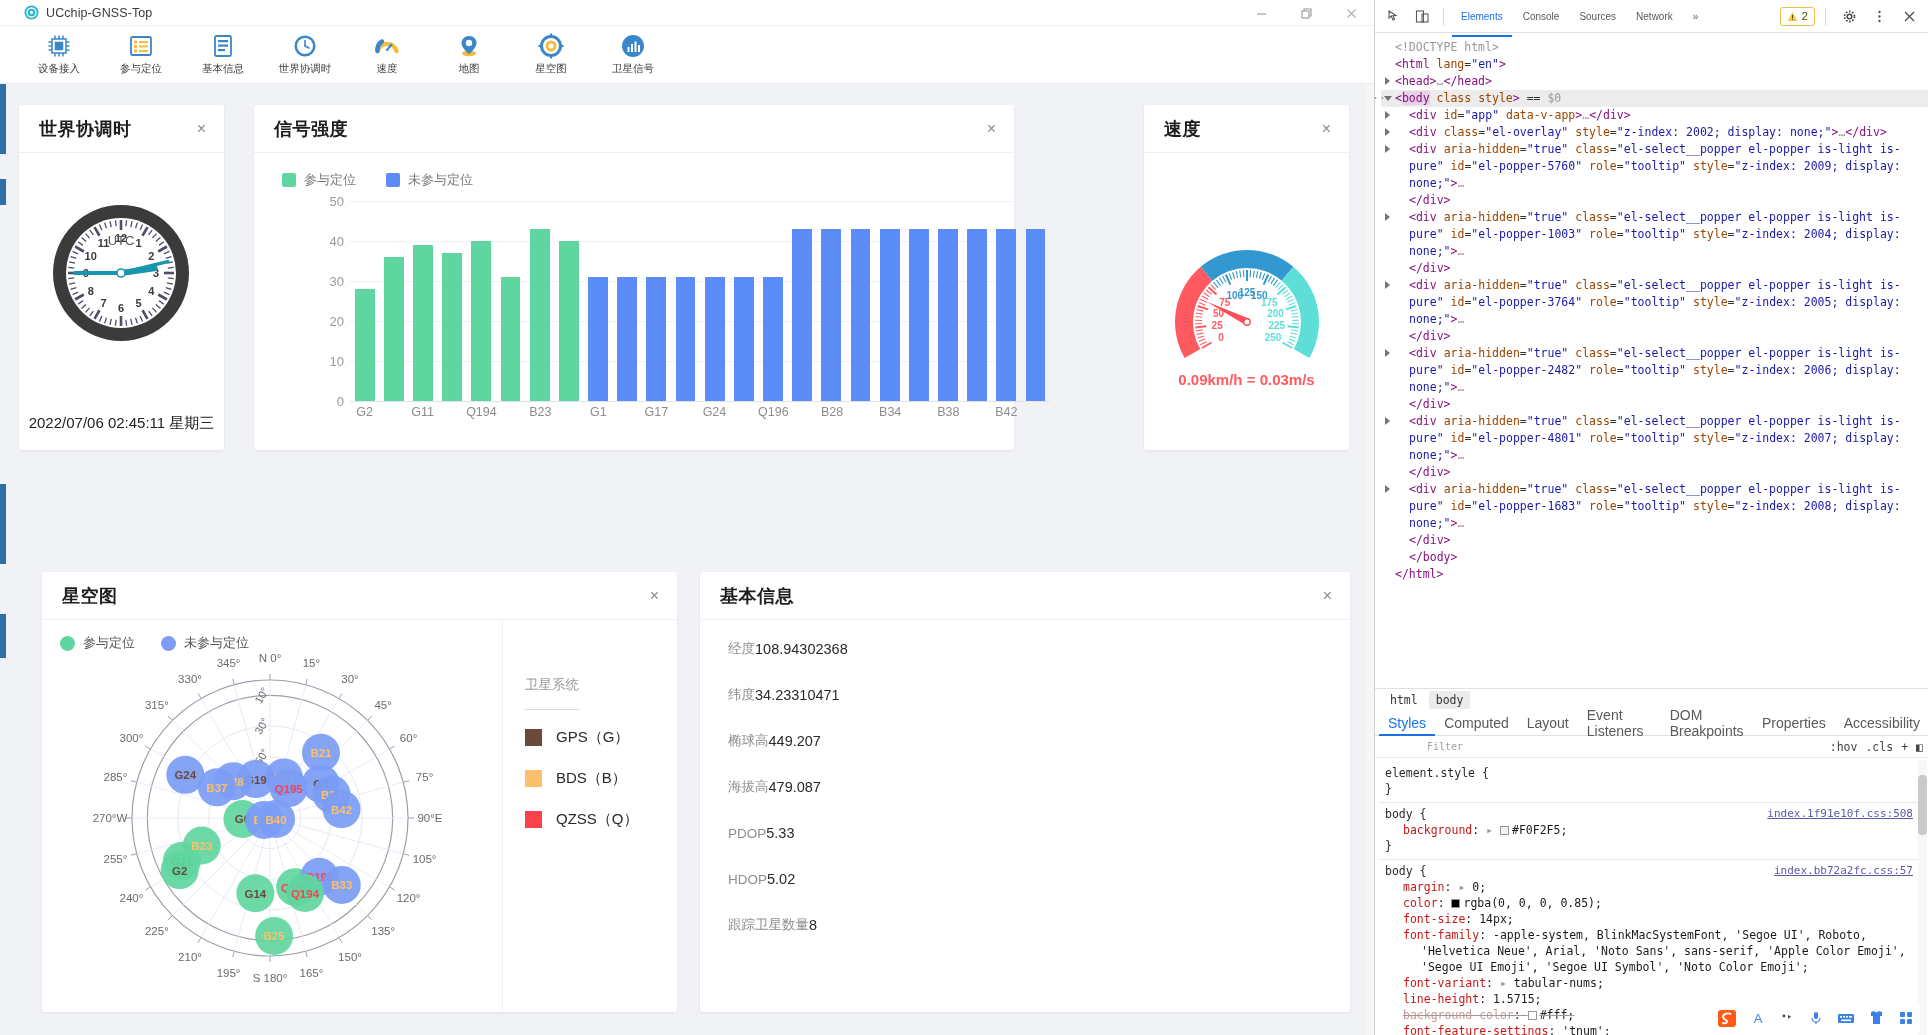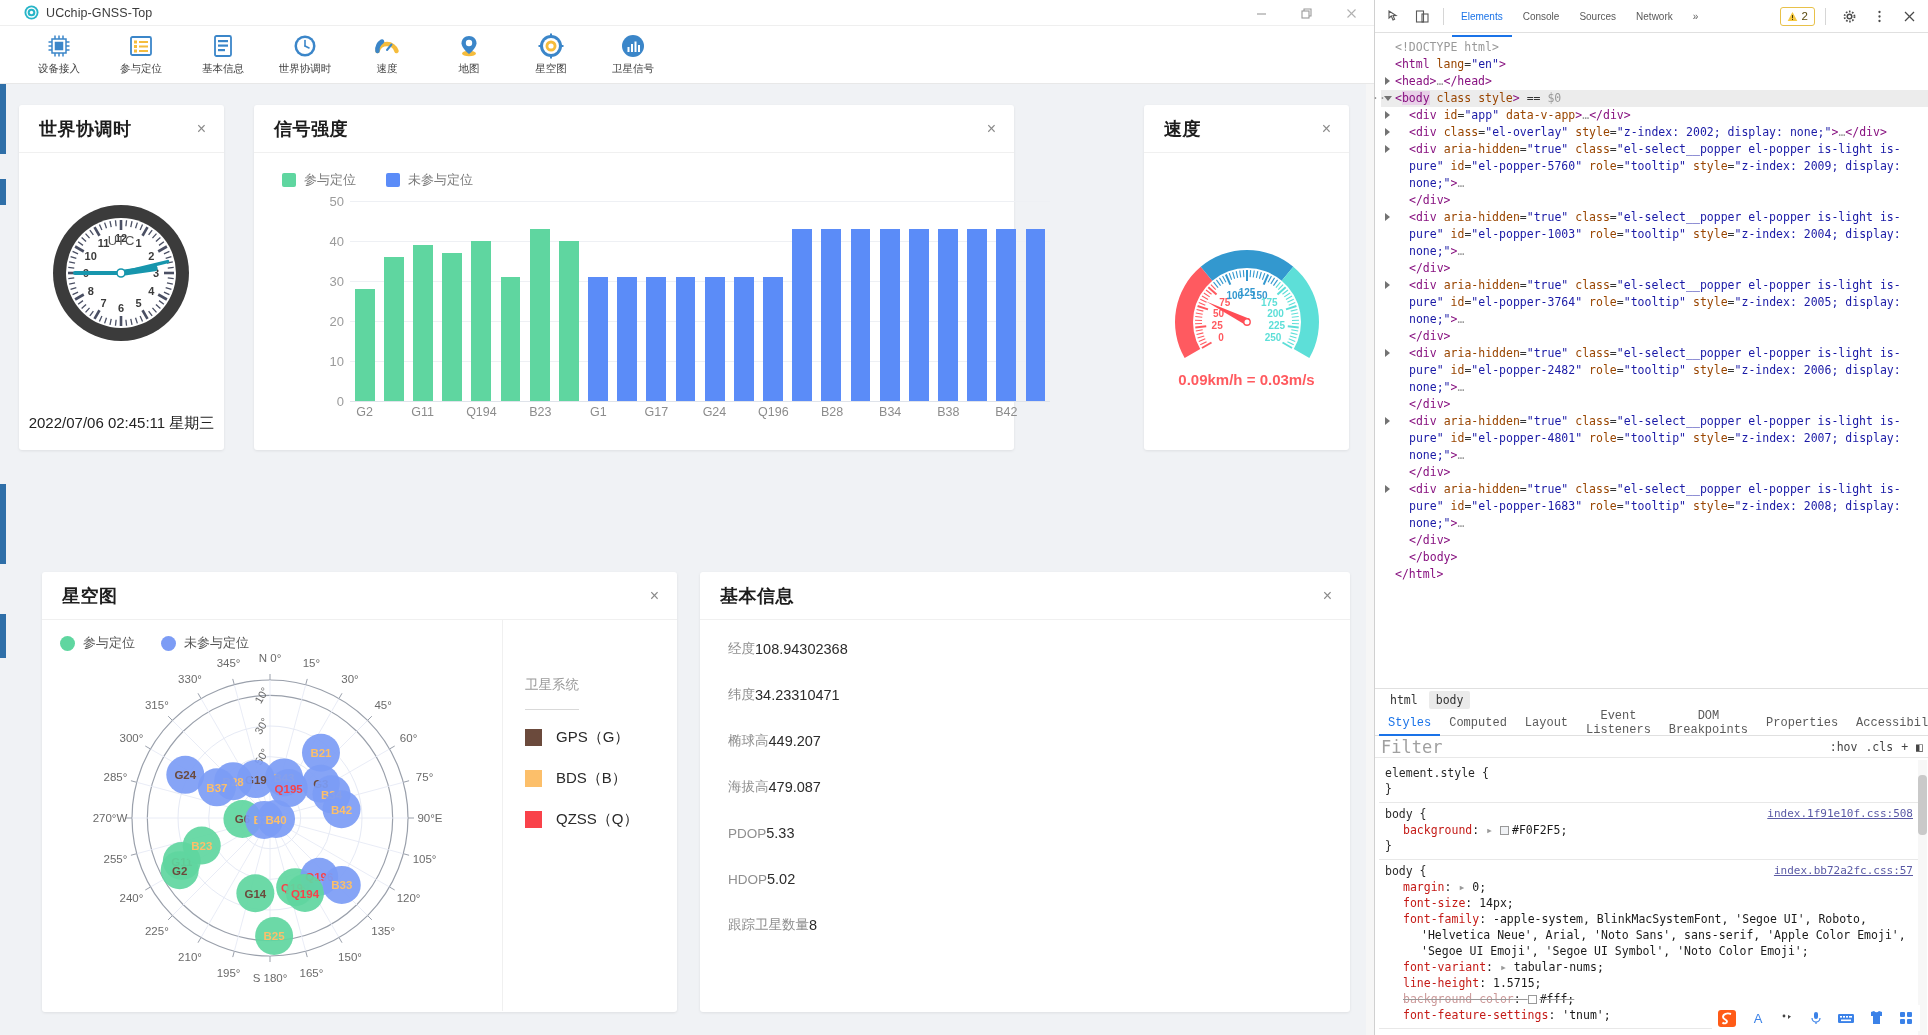--- a/index.html
+++ b/index.html
@@ -148,28 +148,28 @@
   .hl   { background:#e8d0e8; color:#881280; }
 
   .dt-crumb { position:absolute; left:0; top:688px; width:554px; height:23px;
               border-top:1px solid #e0e0e0; display:flex; align-items:center;
               padding-left:8px; gap:4px; background:#fff; }
   .crumb { font-size:11.5px; padding:2px 7px; border-radius:2px; color:#333; }
   .crumb.active { background:#ebebeb; }
 
   .dt-subtabs { position:absolute; left:0; top:711px; width:554px; height:25px;
                 border-bottom:1px solid #e0e0e0; display:flex; align-items:center; padding-left:4px; }
-  .sub { font-family:Liberation Mono, monospace; font-size:12px; color:#5a5a5a;
-         padding:0 9px; height:25px; display:flex; align-items:center;text-align:center; }
+  .sub { font-family:Liberation Sans, sans-serif; font-size:14px; color:#5a5a5a;
+         padding:0 9px; height:25px; display:flex; align-items:center; }
   .sub.active { color:#1a73e8; box-shadow:inset 0 -2px 0 #1a73e8; }
 
   .dt-filter { position:absolute; left:0; top:736px; width:554px; height:22px;
                border-bottom:1px solid #e8e8e8; display:flex; align-items:center;
                padding:0 6px; gap:8px; }
-  .filter-ph { font-size:17px; color:#a0a0a0; flex:1; }
+  .filter-ph { font-size:10px; color:#a0a0a0; flex:1;margin-left:46px; }
   .filter-act { font-size:11.5px; color:#444; }
 
   .styles { position:absolute; left:0; top:758px; width:546px; height:277px;
             font-size:11.5px; line-height:16px; overflow:hidden; padding:4px 0 0 4px; }
   .rule { border-bottom:1px solid #e8e8e8; padding:3px 6px 5px 6px; position:relative; }
   .src { position:absolute; right:8px; top:3px; color:#5a5aa5; text-decoration:underline; font-size:11px; }
   .prop { color:#c41a16; }
   .pval { color:#1a1a1a; }
   .indent { padding-left:18px; }
   .sw { display:inline-block; width:9px; height:9px; border:1px solid #999; vertical-align:-1px; margin-right:3px; }
@@ -1006,20 +1006,21 @@
         <div class="rule">
           <div>body {</div>
           <span class="src">index.1f91e10f.css:508</span>
           <div class="indent"><span class="prop">background</span><span class="pval">: <span class="gray">▸ </span><span class="sw" style="background:#F0F2F5"></span>#F0F2F5;</span></div>
           <div>}</div>
         </div>
         <div class="rule">
           <div>body {</div>
           <span class="src">index.bb72a2fc.css:57</span>
           <div class="indent"><span class="prop">margin</span><span class="pval">: <span class="gray">▸ </span>0;</span></div>
+          <div class="indent"><span class="prop">color</span><span class="pval">: <span class="sw" style="background:#000000"></span>rgba(0, 0, 0, 0.85);</span></div>
           <div class="indent"><span class="prop">font-size</span><span class="pval">: 14px;</span></div>
           <div class="indent"><span class="prop">font-family</span><span class="pval">: -apple-system, BlinkMacSystemFont, 'Segoe UI', Roboto,</span></div>
           <div class="indent" style="padding-left:36px"><span class="pval">'Helvetica Neue', Arial, 'Noto Sans', sans-serif, 'Apple Color Emoji',</span></div>
           <div class="indent" style="padding-left:36px"><span class="pval">'Segoe UI Emoji', 'Segoe UI Symbol', 'Noto Color Emoji';</span></div>
           <div class="indent"><span class="prop">font-variant</span><span class="pval">: <span class="gray">▸ </span>tabular-nums;</span></div>
           <div class="indent"><span class="prop">line-height</span><span class="pval">: 1.5715;</span></div>
           <div class="indent strike"><span class="prop">background-color</span><span class="pval">: <span class="sw" style="background:#ffffff"></span>#fff;</span></div>
           <div class="indent"><span class="prop">font-feature-settings</span><span class="pval">: 'tnum';</span></div>
         </div>
       </div>

